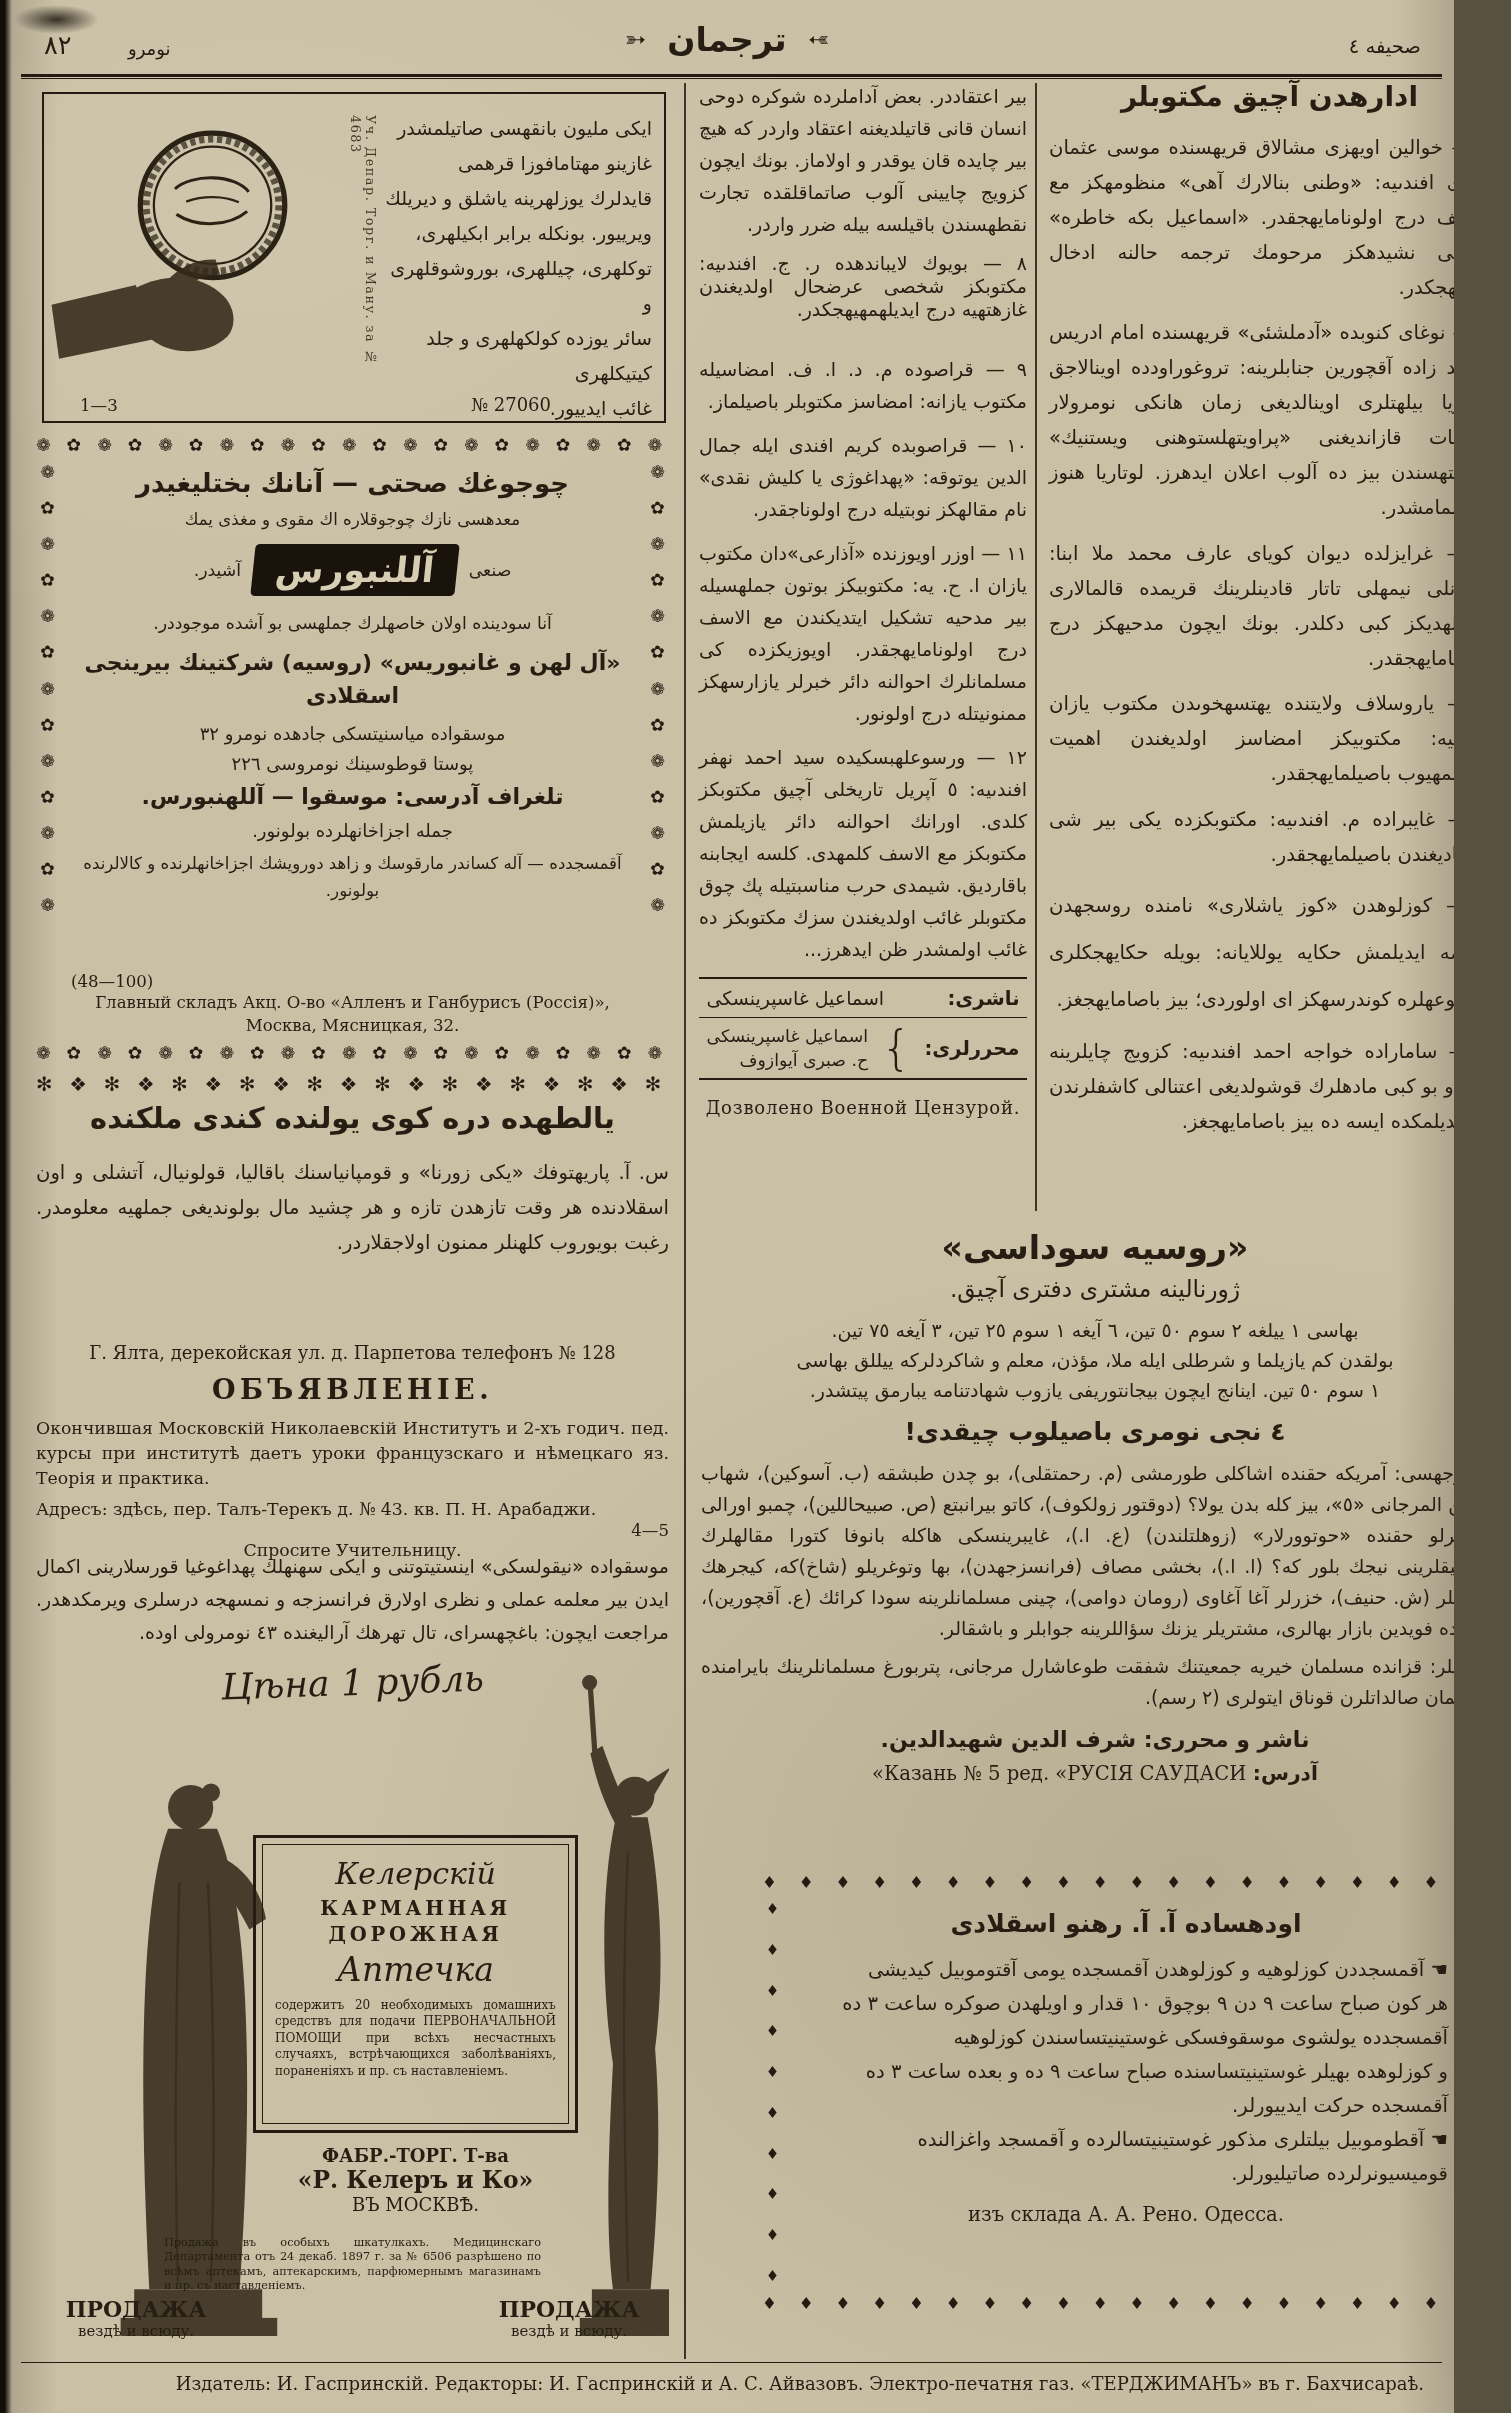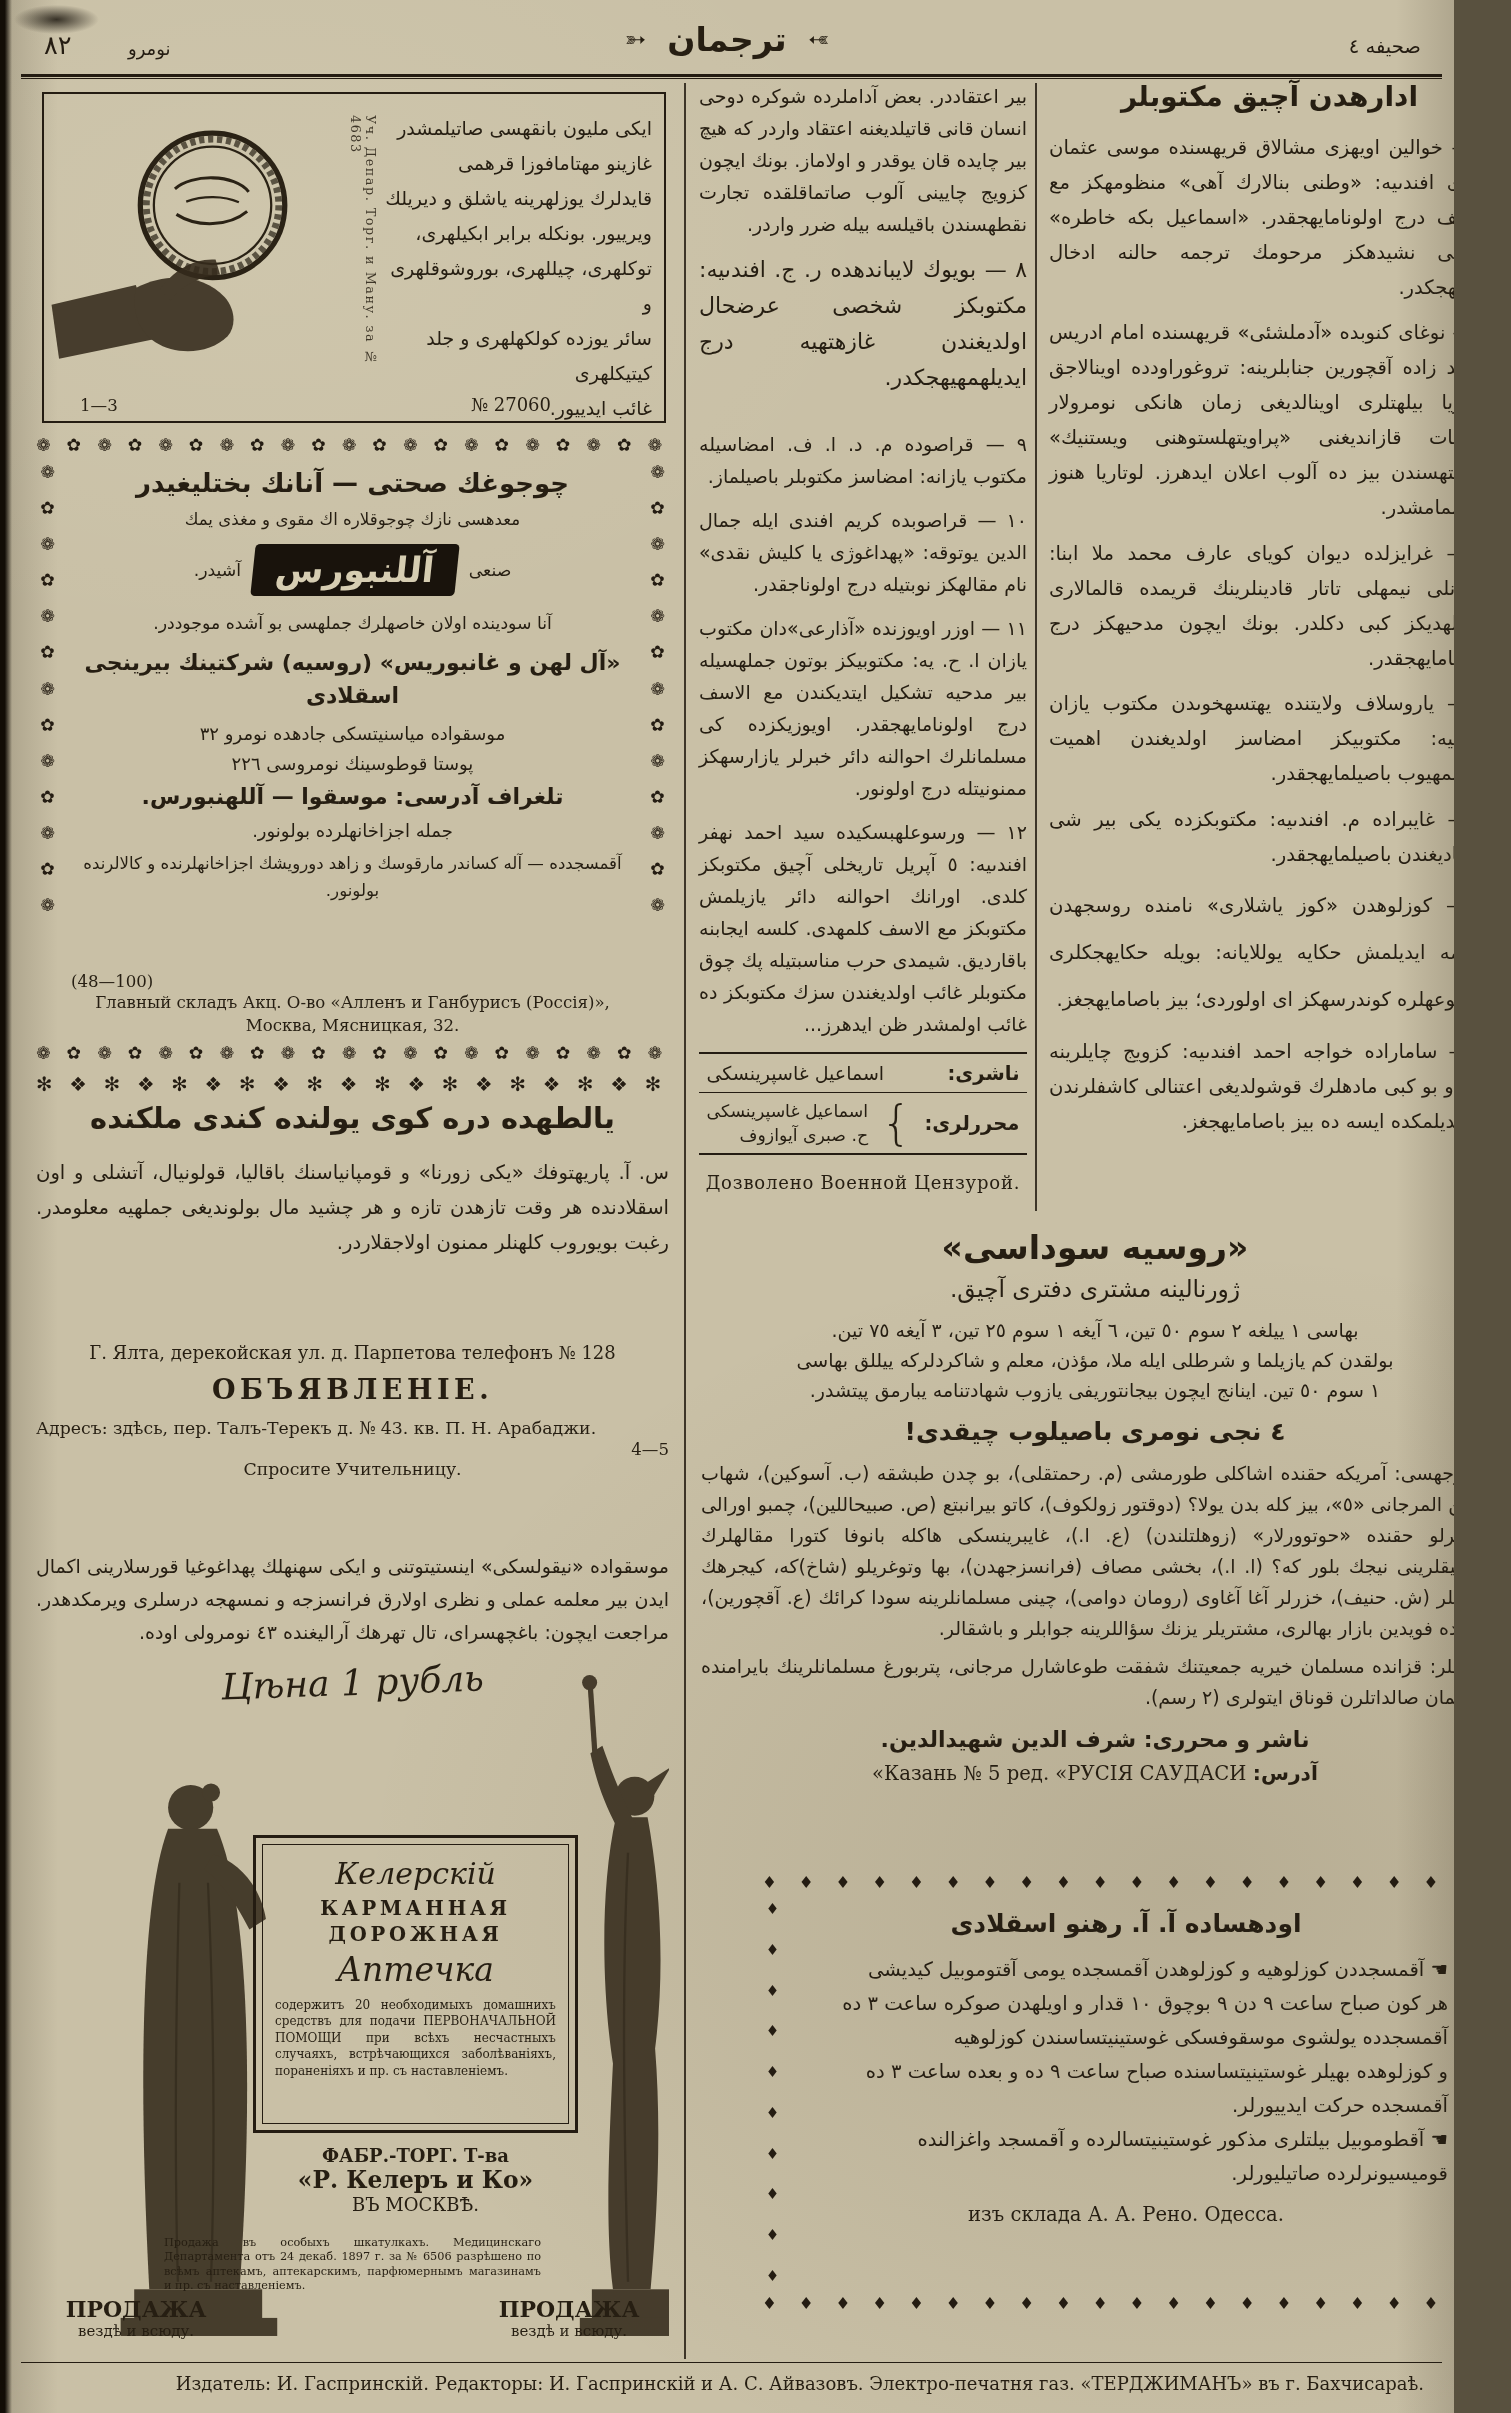--- a/index.html
+++ b/index.html
@@ -102,20 +102,21 @@
   <div class="orn ctr abs" style="left:36px;top:1073px;width:633px;font-size:19.6px;">✻ ❖ ✻ ❖ ✻ ❖ ✻ ❖ ✻ ❖ ✻ ❖ ✻ ❖ ✻ ❖ ✻ ❖ ✻ ❖ ✻</div>
 
   <div class="abs" style="left:36px;top:1101px;width:633px;">
     <div class="ar ctr b" style="font-size:29px;margin-bottom:19.6px;">يالطهده دره كوى يولنده كندى ملكنده</div>
     <div class="ar just" style="font-size:19.6px;line-height:35px;">س. آ. پاريهتوفك «يكى زورنا» و قومپانياسنك باقاليا، قولونيال، آتشلى و اون اسقلادنده هر وقت تازهدن تازه و هر چشيد مال بولونديغى جملهيه معلومدر. رغبت بويوروب كلهنلر ممنون اولاجقلاردر.</div>
   </div>
   <div class="abs ru ctr" style="left:36px;top:1342px;width:633px;font-size:18px;">Г. Ялта, дерекойская ул. д. Парпетова телефонъ № 128</div>
 
   <div class="abs ru" style="left:36px;top:1374px;width:633px;">
     <div class="ctr b" style="font-size:27px;letter-spacing:4.5px;margin-bottom:10.5px;">ОБЪЯВЛЕНІЕ.</div>
+    <div class="just" style="font-size:17.3px;line-height:25px;margin-bottom:6px;">Окончившая Московскій Николаевскій Институтъ и 2-хъ годич. пед. курсы при институтѣ даетъ уроки французскаго и нѣмецкаго яз. Теорія и практика.</div>
     <div style="font-size:17.3px;line-height:24px;">Адресъ: здѣсь, пер. Талъ-Терекъ д. № 43. кв. П. Н. Арабаджи.</div>
     <div style="font-size:16.6px;text-align:right;">4—5</div>
     <div class="ctr" style="font-size:17.3px;">Спросите Учительницу.</div>
   </div>
 
   <div class="abs ar just" style="left:36px;top:1550px;width:633px;font-size:19px;line-height:33px;">موسقواده «نيقولسكى» اينستيتوتنى و ايكى سهنهلك پهداغوغيا قورسلارينى اكمال ايدن بير معلمه عملى و نظرى اولارق فرانسزجه و نمسهجه درسلرى ويرمكدهدر. مراجعت ايچون: باغچهسراى، تال تهرهك آراليغنده ٤٣ نومرولى اوده.</div>
 
   <div class="abs" style="left:36px;top:1657px;width:633px;height:687px;">
     <svg width="633" height="685" viewBox="0 0 840 910" style="position:absolute;left:0;top:0;">
       <g class="fig">
@@ -161,21 +162,21 @@
       <div class="ru" style="font-size:15px;">вездѣ и всюду.</div>
     </div>
     <div style="position:absolute;right:6px;top:639px;width:188px;text-align:center;">
       <div class="ru b" style="font-size:22px;">ПРОДАЖА</div>
       <div class="ru" style="font-size:15px;">вездѣ и всюду.</div>
     </div>
   </div>
 
   <div class="abs" style="left:699px;top:80px;width:328px;">
     <div class="ar just" style="font-size:19px;line-height:32px;margin-bottom:12px;">بير اعتقاددر. بعض آداملرده شوكره دوحى انسان قانى قاتيلديغنه اعتقاد واردر كه هيچ بير چايده قان يوقدر و اولاماز. بونك ايچون كزويج چايينى آلوب صاتماقلقده تجارت نقطهسندن باقيلسه بيله ضرر واردر.</div>
-    <div class="ar just" style="font-size:22px;line-height:36px;margin-bottom:12px;">٨ — بويوك لايباندهده ر. ج. افندىيه: مكتوبكز شخصى عرضحال اولديغندن غازهتهيه درج ايديلهمهيهجكدر.</div>
+    <div class="ar just" style="font-size:19px;line-height:23px;margin-bottom:12px;">٨ — بويوك لايباندهده ر. ج. افندىيه: مكتوبكز شخصى عرضحال اولديغندن غازهتهيه درج ايديلهمهيهجكدر.</div>
     <div class="ar just" style="font-size:19px;line-height:32px;margin-bottom:12px;margin-top:32px;">٩ — قراصوده م. د. ا. ف. امضاسيله مكتوب يازانه: امضاسز مكتوبلر باصيلماز.</div>
     <div class="ar just" style="font-size:19px;line-height:32px;margin-bottom:12px;">١٠ — قراصوبده كريم افندى ايله جمال الدين يوتوقه: «پهداغوژى يا كليش نقدى» نام مقالهكز نوبتيله درج اولوناجقدر.</div>
     <div class="ar just" style="font-size:19px;line-height:32px;margin-bottom:12px;">١١ — اوزر اويوزنده «آذارعى»دان مكتوب يازان ا. ح. يه: مكتوبيكز بوتون جملهسيله بير مدحيه تشكيل ايتديكندن مع الاسف درج اولونامايهجقدر. اويوزيكزده كى مسلمانلرك احوالنه دائر خبرلر يازارسهكز ممنونيتله درج اولونور.</div>
     <div class="ar just" style="font-size:19px;line-height:32px;margin-b ottom:12px;">١٢ — ورسوعلهبسكيده سيد احمد نهفر افندىيه: ٥ آپريل تاريخلى آچيق مكتوبكز كلدى. اورانك احوالنه دائر يازيلمش مكتوبكز مع الاسف كلمهدى. كلسه ايجابنه باقارديق. شيمدى حرب مناسبتيله پك چوق مكتوبلر غائب اولديغندن سزك مكتوبكز ده غائب اولمشدر ظن ايدهرز...</div>
     <div style="margin-top:12px;border-top:2.3px solid #241c12;border-bottom:2.3px solid #241c12;">
       <div class="ar" style="display:flex;justify-content:space-between;align-items:center;padding:7.5px 7.5px;border-bottom:1.5px solid #241c12;">
         <span class="b" style="font-size:19.6px;">ناشرى:</span>
         <span style="font-size:19px;">اسماعيل غاسپرينسكى</span>
       </div>
       <div class="ar" style="display:flex;justify-content:space-between;align-items:center;padding:6px 7.5px;">

